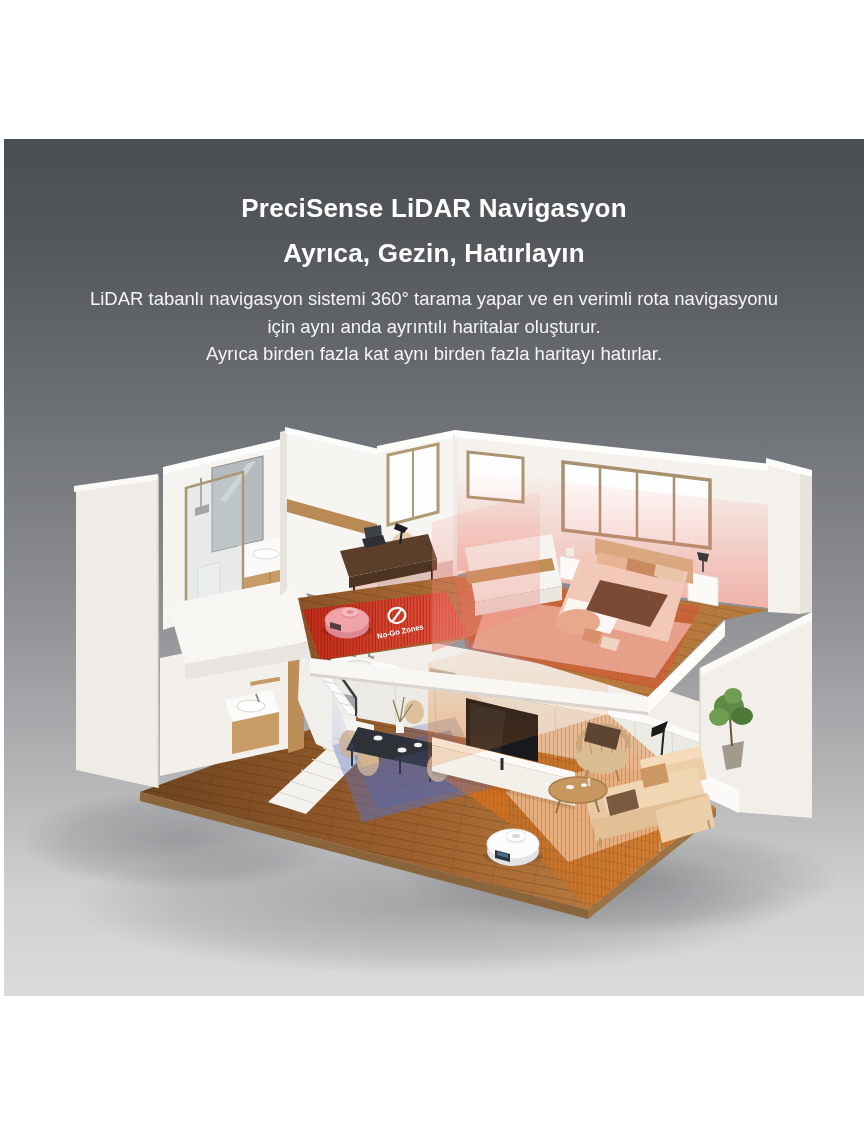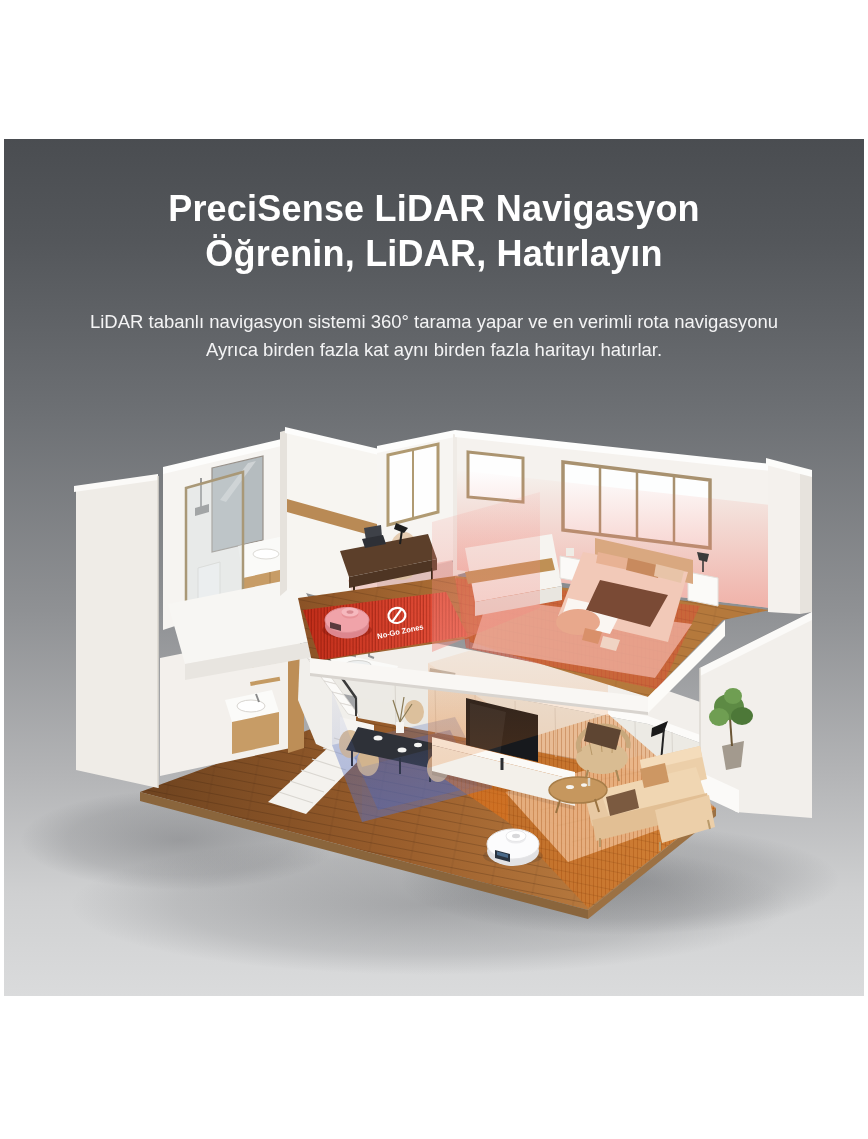--- a/index.html
+++ b/index.html
@@ -2,37 +2,38 @@
 <html><head>
 <meta charset="utf-8">
 <style>
   html,body{margin:0;padding:0;background:#ffffff;}
   .page{position:relative;width:868px;height:1139px;background:#ffffff;overflow:hidden;
         font-family:"Liberation Sans", sans-serif;}
   .panel{position:absolute;left:4px;top:139px;width:860px;height:857px;
          background:linear-gradient(180deg,#4a4d51 0%,#54575b 12%,#6d7074 32%,#8f9194 55%,
                     #b3b4b6 74%,#cfd0d1 88%,#dadbdc 100%);}
   .title{position:absolute;left:0;top:186px;width:868px;text-align:center;
-         font-size:36px;line-height:45px;font-weight:700;color:#ffffff;letter-spacing:.2px;}
-  .desc{position:absolute;left:0;top:308px;width:868px;text-align:center;
+         font-size:26px;line-height:45px;font-weight:700;color:#ffffff;letter-spacing:.2px;}
+  .desc{position:absolute;left:0;top:285px;width:868px;text-align:center;
         font-size:18.5px;line-height:27.5px;font-weight:400;color:#f4f4f5;}
   svg.scene{position:absolute;left:0;top:0;width:868px;height:1139px;}
 </style>
 </head>
 <body>
 
 <div class="page">
   <div class="panel"></div>
 
   <div class="title">
     <div>PreciSense LiDAR Navigasyon</div>
-    <div>Öğrenin, LiDAR, Hatırlayın</div>
+    <div>Ayrıca, Gezin, Hatırlayın</div>
   </div>
   <div class="desc">
     <div>LiDAR tabanlı navigasyon sistemi 360° tarama yapar ve en verimli rota navigasyonu</div>
+    <div>için aynı anda ayrıntılı haritalar oluşturur.</div>
     <div>Ayrıca birden fazla kat aynı birden fazla haritayı hatırlar.</div>
   </div>
 
   <svg class="scene" viewBox="0 0 868 1139">
     <defs>
       <linearGradient id="woodLower" x1="0" y1="0" x2="1" y2="0">
         <stop offset="0" stop-color="#6e431f"></stop>
           <stop offset=".45" stop-color="#9a5e2c"></stop>
         <stop offset="1" stop-color="#c98a49"></stop>
       </linearGradient>

